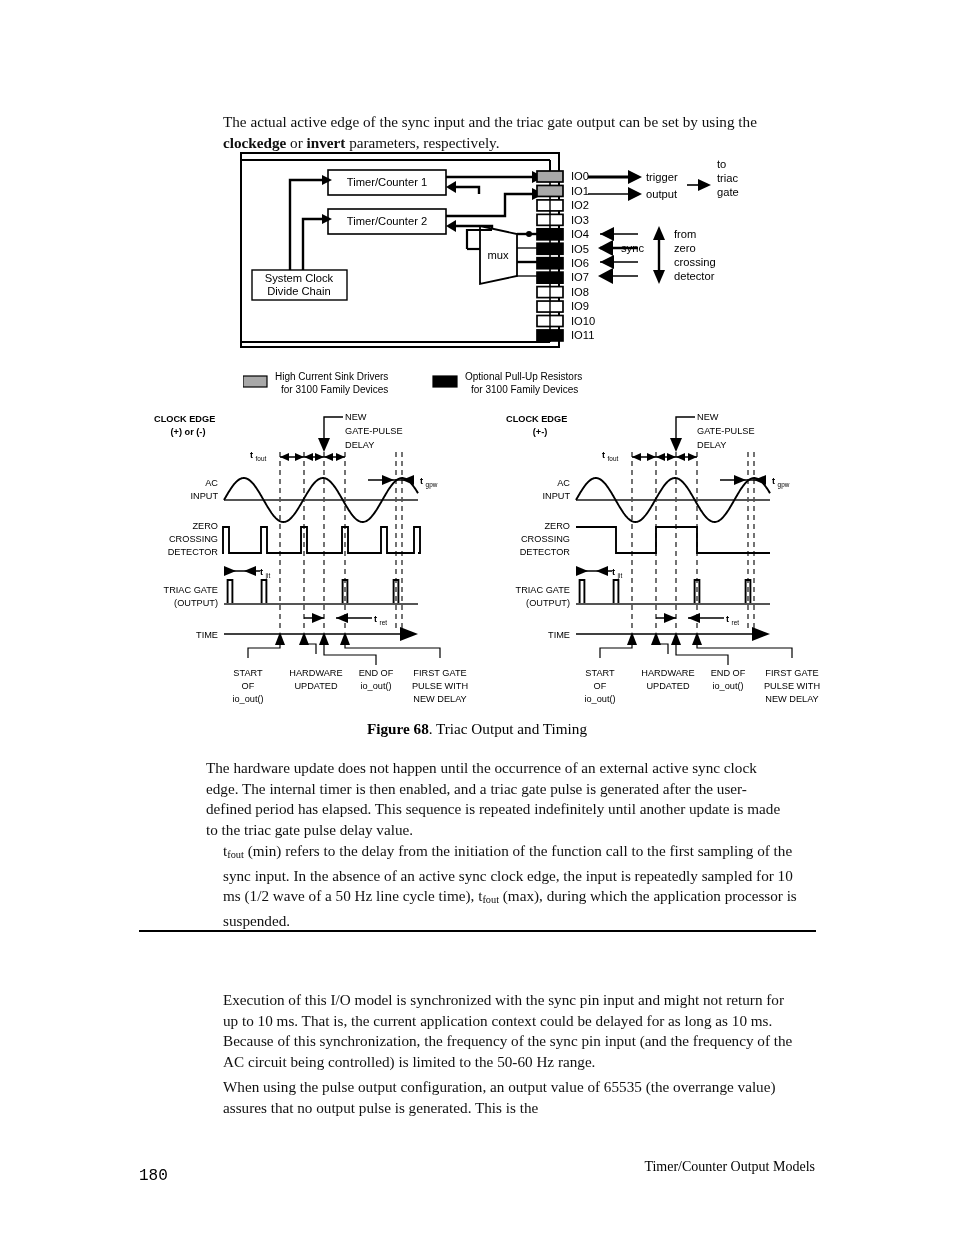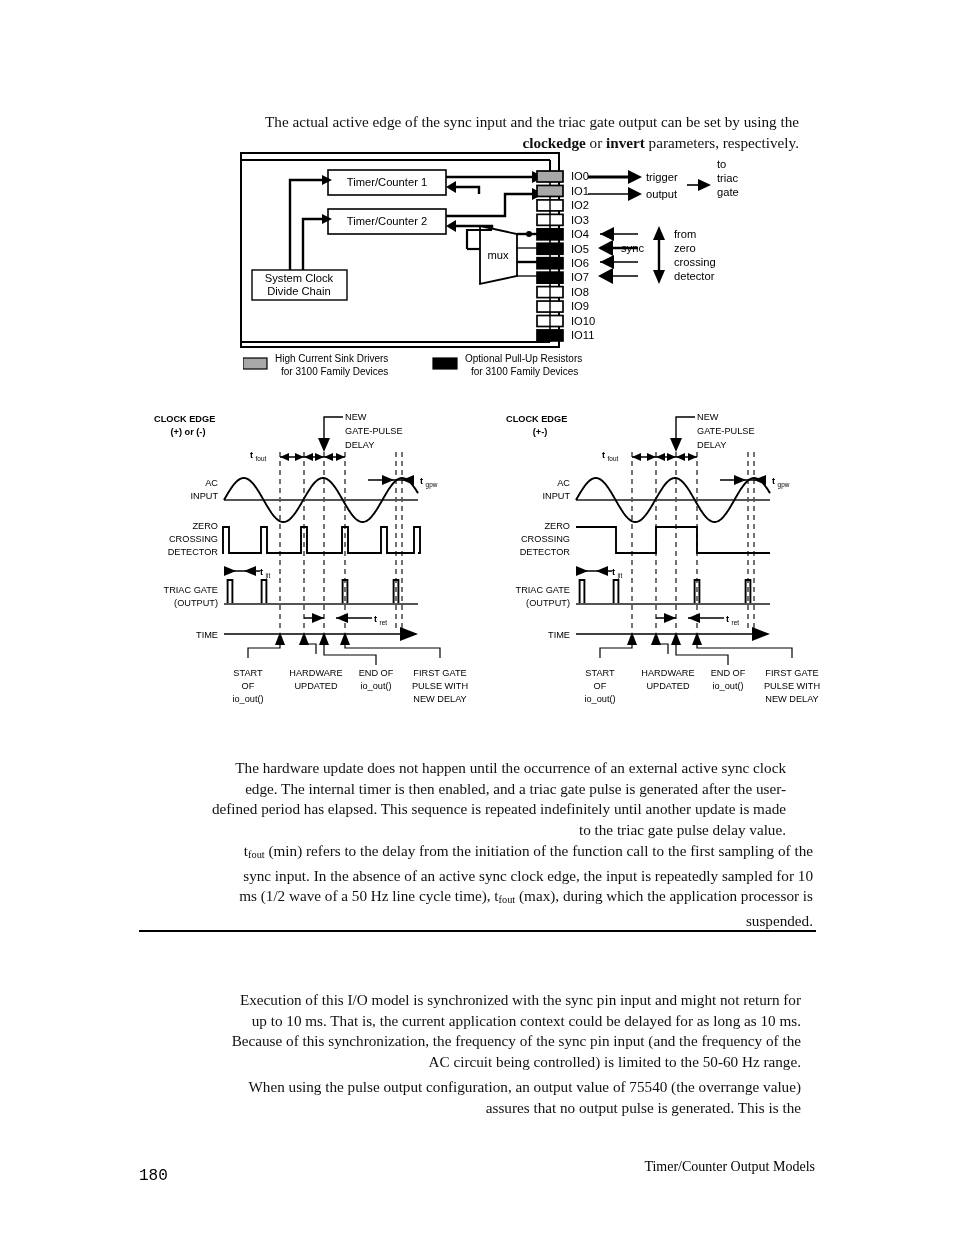--- a/index.html
+++ b/index.html
@@ -20,21 +20,21 @@
     inset: 0;
   }
 
   
   .body-text {
     position: absolute;
     font-family: "Liberation Serif", serif;
     font-size: 15.2px;
     line-height: 20.6px;
     color: #101010;
-    text-align: right;
+    text-align: left;
   }
   .body-text b { font-weight: bold; }
   sub {
     font-size: 0.68em;
     vertical-align: -0.22em;
   }
 
   #intro-para { left: 223px; top: 112px; width: 576px; }
   #para-hardware { left: 206px; top: 758px; width: 580px; }
   #para-tfout { left: 223px; top: 841px; width: 590px; font-family: Liberation Serif, serif; }
@@ -77,21 +77,21 @@
   #block-diagram {
     position: absolute;
     left: 240px; top: 152px;
     width: 520px; height: 198px;
   }
   #block-diagram svg, #timing-figure svg { display: block; }
 
   
   #diagram-legend {
     position: absolute;
-    left: 243px; top: 350px;
+    left: 243px; top: 368px;
     width: 360px; height: 32px;
   }
 
   
   #timing-figure {
     position: absolute;
     left: 140px; top: 408px;
     width: 730px; height: 310px;
   }
 
@@ -429,28 +429,31 @@
           <text x="236" y="281" class="dg-text" text-anchor="middle">io_out()</text>
           <polygon points="205,224 200,237 210,237" fill="#000"></polygon>
           <path d="M205,237 L205,240 L300,240 L300,250" fill="none" stroke="#000" stroke-width="1.2"></path>
           <text x="300" y="268" class="dg-text" text-anchor="middle">FIRST GATE</text>
           <text x="300" y="281" class="dg-text" text-anchor="middle">PULSE WITH</text>
           <text x="300" y="294" class="dg-text" text-anchor="middle">NEW DELAY</text>
         </g>
     </svg>
   </div>
 
+  <div id="figure-caption">
+    <span class="fignum">Figure 68</span><span>. Triac Output and Timing</span>
+  </div>
 
   <div class="body-text" id="para-hardware">The hardware update does not happen until the occurrence of an external active sync clock edge.  The internal timer is then enabled, and a triac gate pulse is generated after the user-defined period has elapsed.  This sequence is repeated indefinitely until another update is made to the triac gate pulse delay value.</div>
 
   <div class="body-text" id="para-tfout">
     <span>t</span><sub>fout</sub><span> (min) refers to the delay from the initiation of the function call to the first sampling of the sync input.  In the absence of an active sync clock edge, the input is repeatedly sampled for 10 ms (1/2 wave of a 50 Hz line cycle time), t</span><sub>fout</sub><span> (max), during which the application processor is suspended.</span>
   </div>
 
   <div id="section-rule"></div>
 
   <div class="body-text" id="para-exec">Execution of this I/O model is synchronized with the sync pin input and might not return for up to 10 ms.  That is, the current application context could be delayed for as long as 10 ms.  Because of this synchronization, the frequency of the sync pin input (and the frequency of the AC circuit being controlled) is limited to the 50-60 Hz range.</div>
-  <div class="body-text" id="para-pulse">When using the pulse output configuration, an output value of 75540 (the overrange value) assures that no output pulse is generated.  This is the</div>
+  <div class="body-text" id="para-pulse">When using the pulse output configuration, an output value of 65535 (the overrange value) assures that no output pulse is generated.  This is the</div>
 
   <div id="footer-page-number">180</div>
   <div id="footer-section-title">Timer/Counter Output Models</div>
 
 </div>
 
 </body></html>

